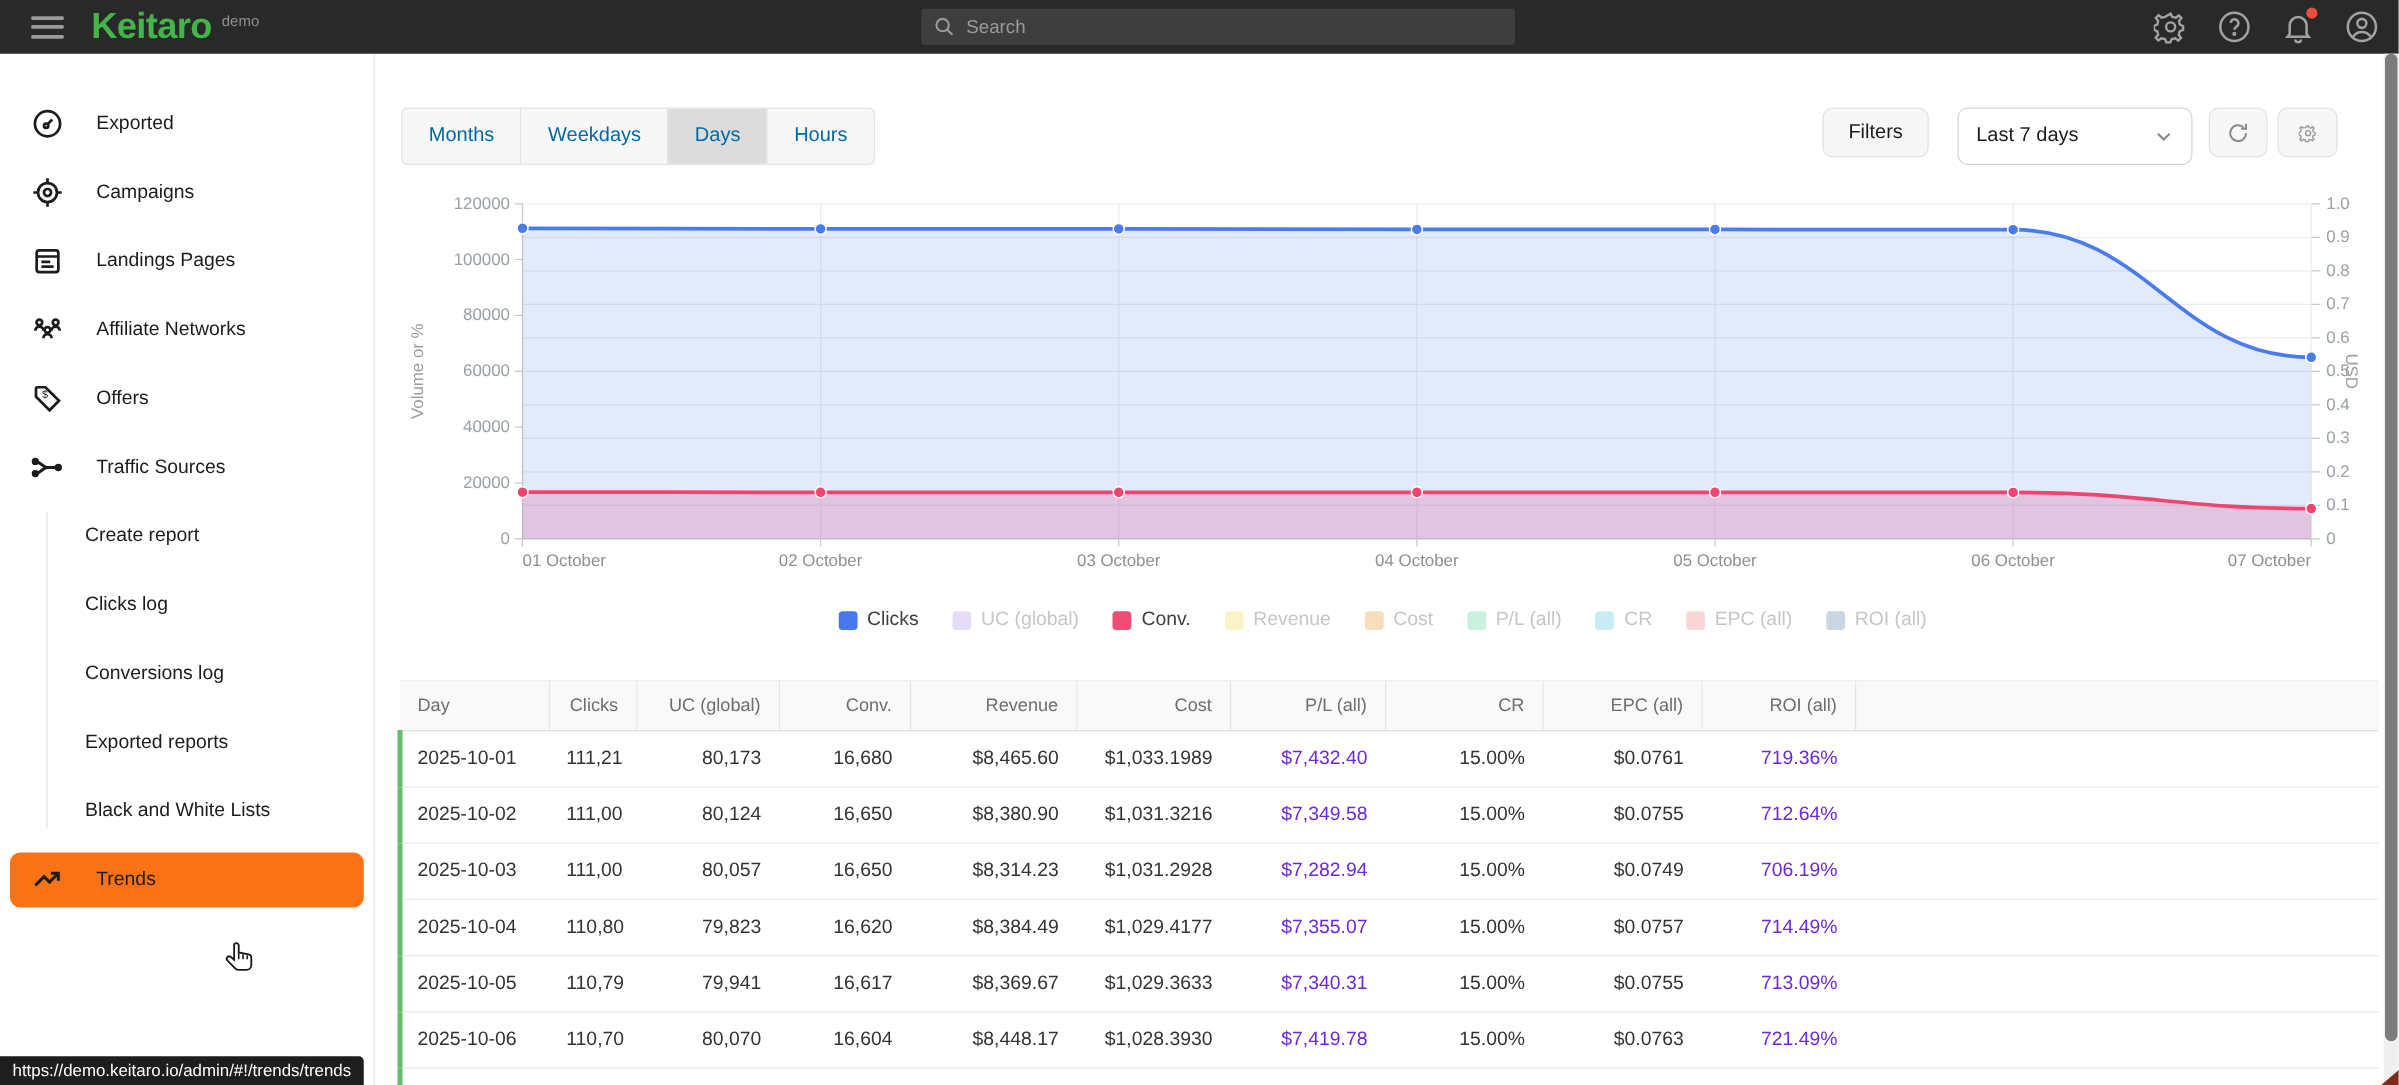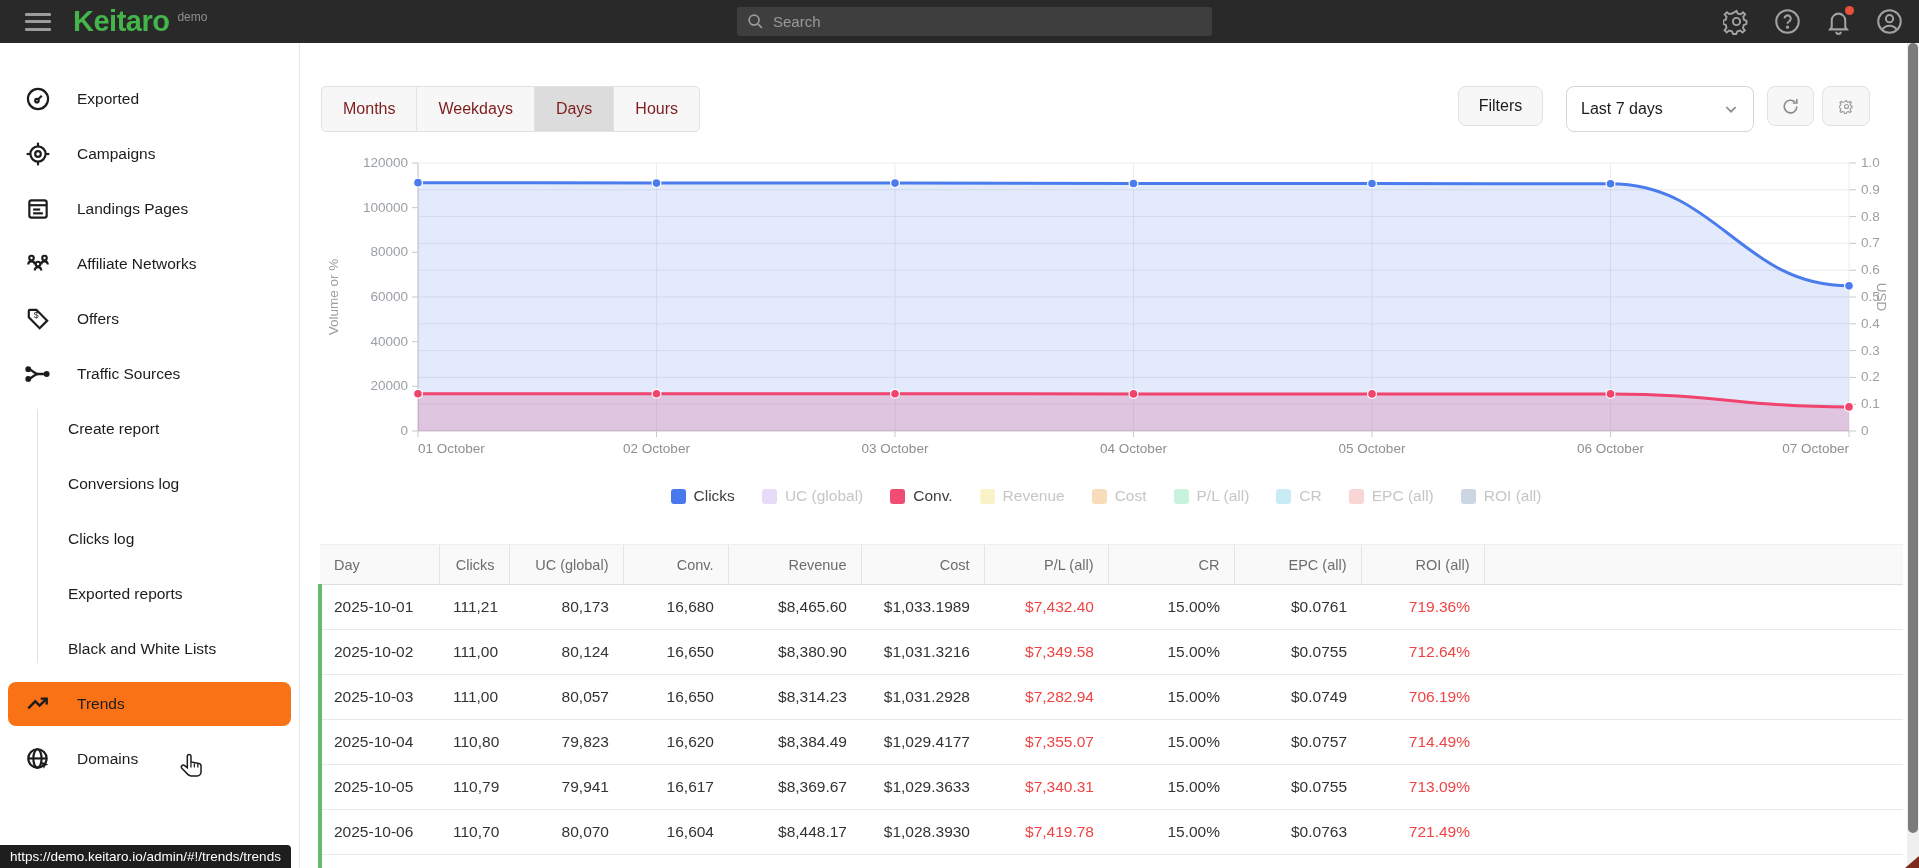--- a/index.html
+++ b/index.html
@@ -39,21 +39,21 @@
   .sub-wrap { position:relative; }
   .sub-wrap:before { content:""; position:absolute; left:37px; top:2px; bottom:8px; width:1px; background:#e3e3e3; }
   .side-sub { height:44px; margin:0 8px 11px 8px; display:flex; align-items:center; border-radius:8px; cursor:pointer; }
   .side-sub .lbl { margin-left:60px; font-size:15.5px; color:#1c1c1c; }
 
   
   .main { position:absolute; top:43px; left:301px; width:1618px; height:825px; background:#fff; }
 
   .viewtabs { position:absolute; left:20px; top:43px; height:46px; display:flex;
               border:1px solid #e2e2e2; border-radius:5px; overflow:hidden; background:#f7f7f7; }
-  .viewtab { height:100%; display:flex; align-items:center; padding:0 21px; font-size:16px; color:#7f1d1d;
+  .viewtab { height:100%; display:flex; align-items:center; padding:0 21px; font-size:16px; color:#0369a1;
              border-left:1px solid #e2e2e2; cursor:pointer; }
   .viewtab:first-child { border-left:none; }
   .viewtab.sel { background:#dcdcdc; }
 
   .btn { display:flex; align-items:center; justify-content:center; height:40px; border:1px solid #e2e2e2;
          border-radius:8px; background:#f7f7f7; font-size:16px; color:#1c1c1c; cursor:pointer; }
   .filters-btn { position:absolute; left:1157px; top:43px; width:85px; }
   .range-select { position:absolute; left:1265px; top:43px; width:188px; height:46px; background:#fff;
                   border:1px solid #d6d6d6; border-radius:8px; display:flex; align-items:center;
                   padding:0 14px; font-size:16px; color:#1c1c1c; cursor:pointer; }
@@ -69,21 +69,21 @@
 
   
   .table-wrap { position:absolute; left:17px; top:501px; width:1583px; }
   table { border-collapse:collapse; width:100%; table-layout:fixed; }
   thead th { background:#f9f9f9; font-weight:normal; font-size:14.5px; color:#6d6d6d; height:40px;
              border-bottom:1px solid #e0e0e0; border-top:1px solid #efefef; padding:0 14px; white-space:nowrap; overflow:hidden; }
   thead th + th { border-left:1px solid #e5e5e5; }
   tbody td { height:45px; font-size:15.5px; color:#333; border-bottom:1px solid #e9e9e9;
              padding:0 14px; white-space:nowrap; overflow:hidden; }
   tbody tr td:first-child { border-left:4px solid #66bb66; padding-left:12px; }
-  td.green { color:#ef4444;margin-top:29px; }
+  td.green { color:#6d28d9;margin-top:29px; }
   .al { text-align:left; } .ar { text-align:right; }
 
   
   .statusbar { position:absolute; left:0; bottom:0; height:23px; background:#1e1e1e; color:#fff;
                font-size:13.5px; line-height:23px; padding:0 10px; border-top-right-radius:4px; z-index:60; }
   .scroll-track { position:absolute; right:0; top:43px; width:12px; height:825px; background:#efefef; z-index:50; }
   .scroll-thumb { position:absolute; right:1px; top:0px; width:10px; height:790px; background:#7b7b7b;
                   border-radius:5px; cursor:pointer; }
   .scroll-corner { position:absolute; right:0; bottom:0; width:0; height:0; z-index:55;
                    border-left:14px solid transparent; border-bottom:12px solid #7e2b1e; }
@@ -201,50 +201,41 @@
     </svg>
     <span class="lbl">Traffic Sources</span>
   </div>
 
 
   <div class="sub-wrap">
     <div class="side-sub">
       <span class="lbl">Create report</span>
     </div>
     <div class="side-sub">
+      <span class="lbl">Clicks log</span>
+    </div>
+    <div class="side-sub">
       <span class="lbl">Conversions log</span>
-    </div>
-    <div class="side-sub">
-      <span class="lbl">Clicks log</span>
     </div>
     <div class="side-sub">
       <span class="lbl">Exported reports</span>
     </div>
     <div class="side-sub">
       <span class="lbl">Black and White Lists</span>
     </div>
   </div>
 
   <div class="side-item active">
     <svg class="ic" viewBox="0 0 24 24" fill="none" stroke="#1c1c1c" stroke-width="2.2">
       <polyline points="3,16 9.5,9.5 13.5,13.5 20,7"></polyline>
       <polyline points="14.5,7 20,7 20,12.5"></polyline>
     </svg>
     <span class="lbl">Trends</span>
   </div>
 
-  <div class="side-item">
-    <svg class="ic" viewBox="0 0 24 24" fill="none" stroke="#1c1c1c" stroke-width="2">
-      <circle cx="11.5" cy="11.5" r="8.5"></circle>
-      <ellipse cx="11.5" cy="11.5" rx="3.8" ry="8.5"></ellipse>
-      <line x1="3" y1="11.5" x2="20" y2="11.5"></line>
-      <path d="M15 14.5l6.5 2.5-2.8 1.2-1.2 2.8z" fill="#1c1c1c" stroke="none"></path>
-    </svg>
-    <span class="lbl">Domains</span>
-  </div>
 </div>
 
 <div class="main">
 
   <div class="viewtabs">
     <div class="viewtab">Months</div>
     <div class="viewtab">Weekdays</div>
     <div class="viewtab sel">Days</div>
     <div class="viewtab">Hours</div>
   </div>

